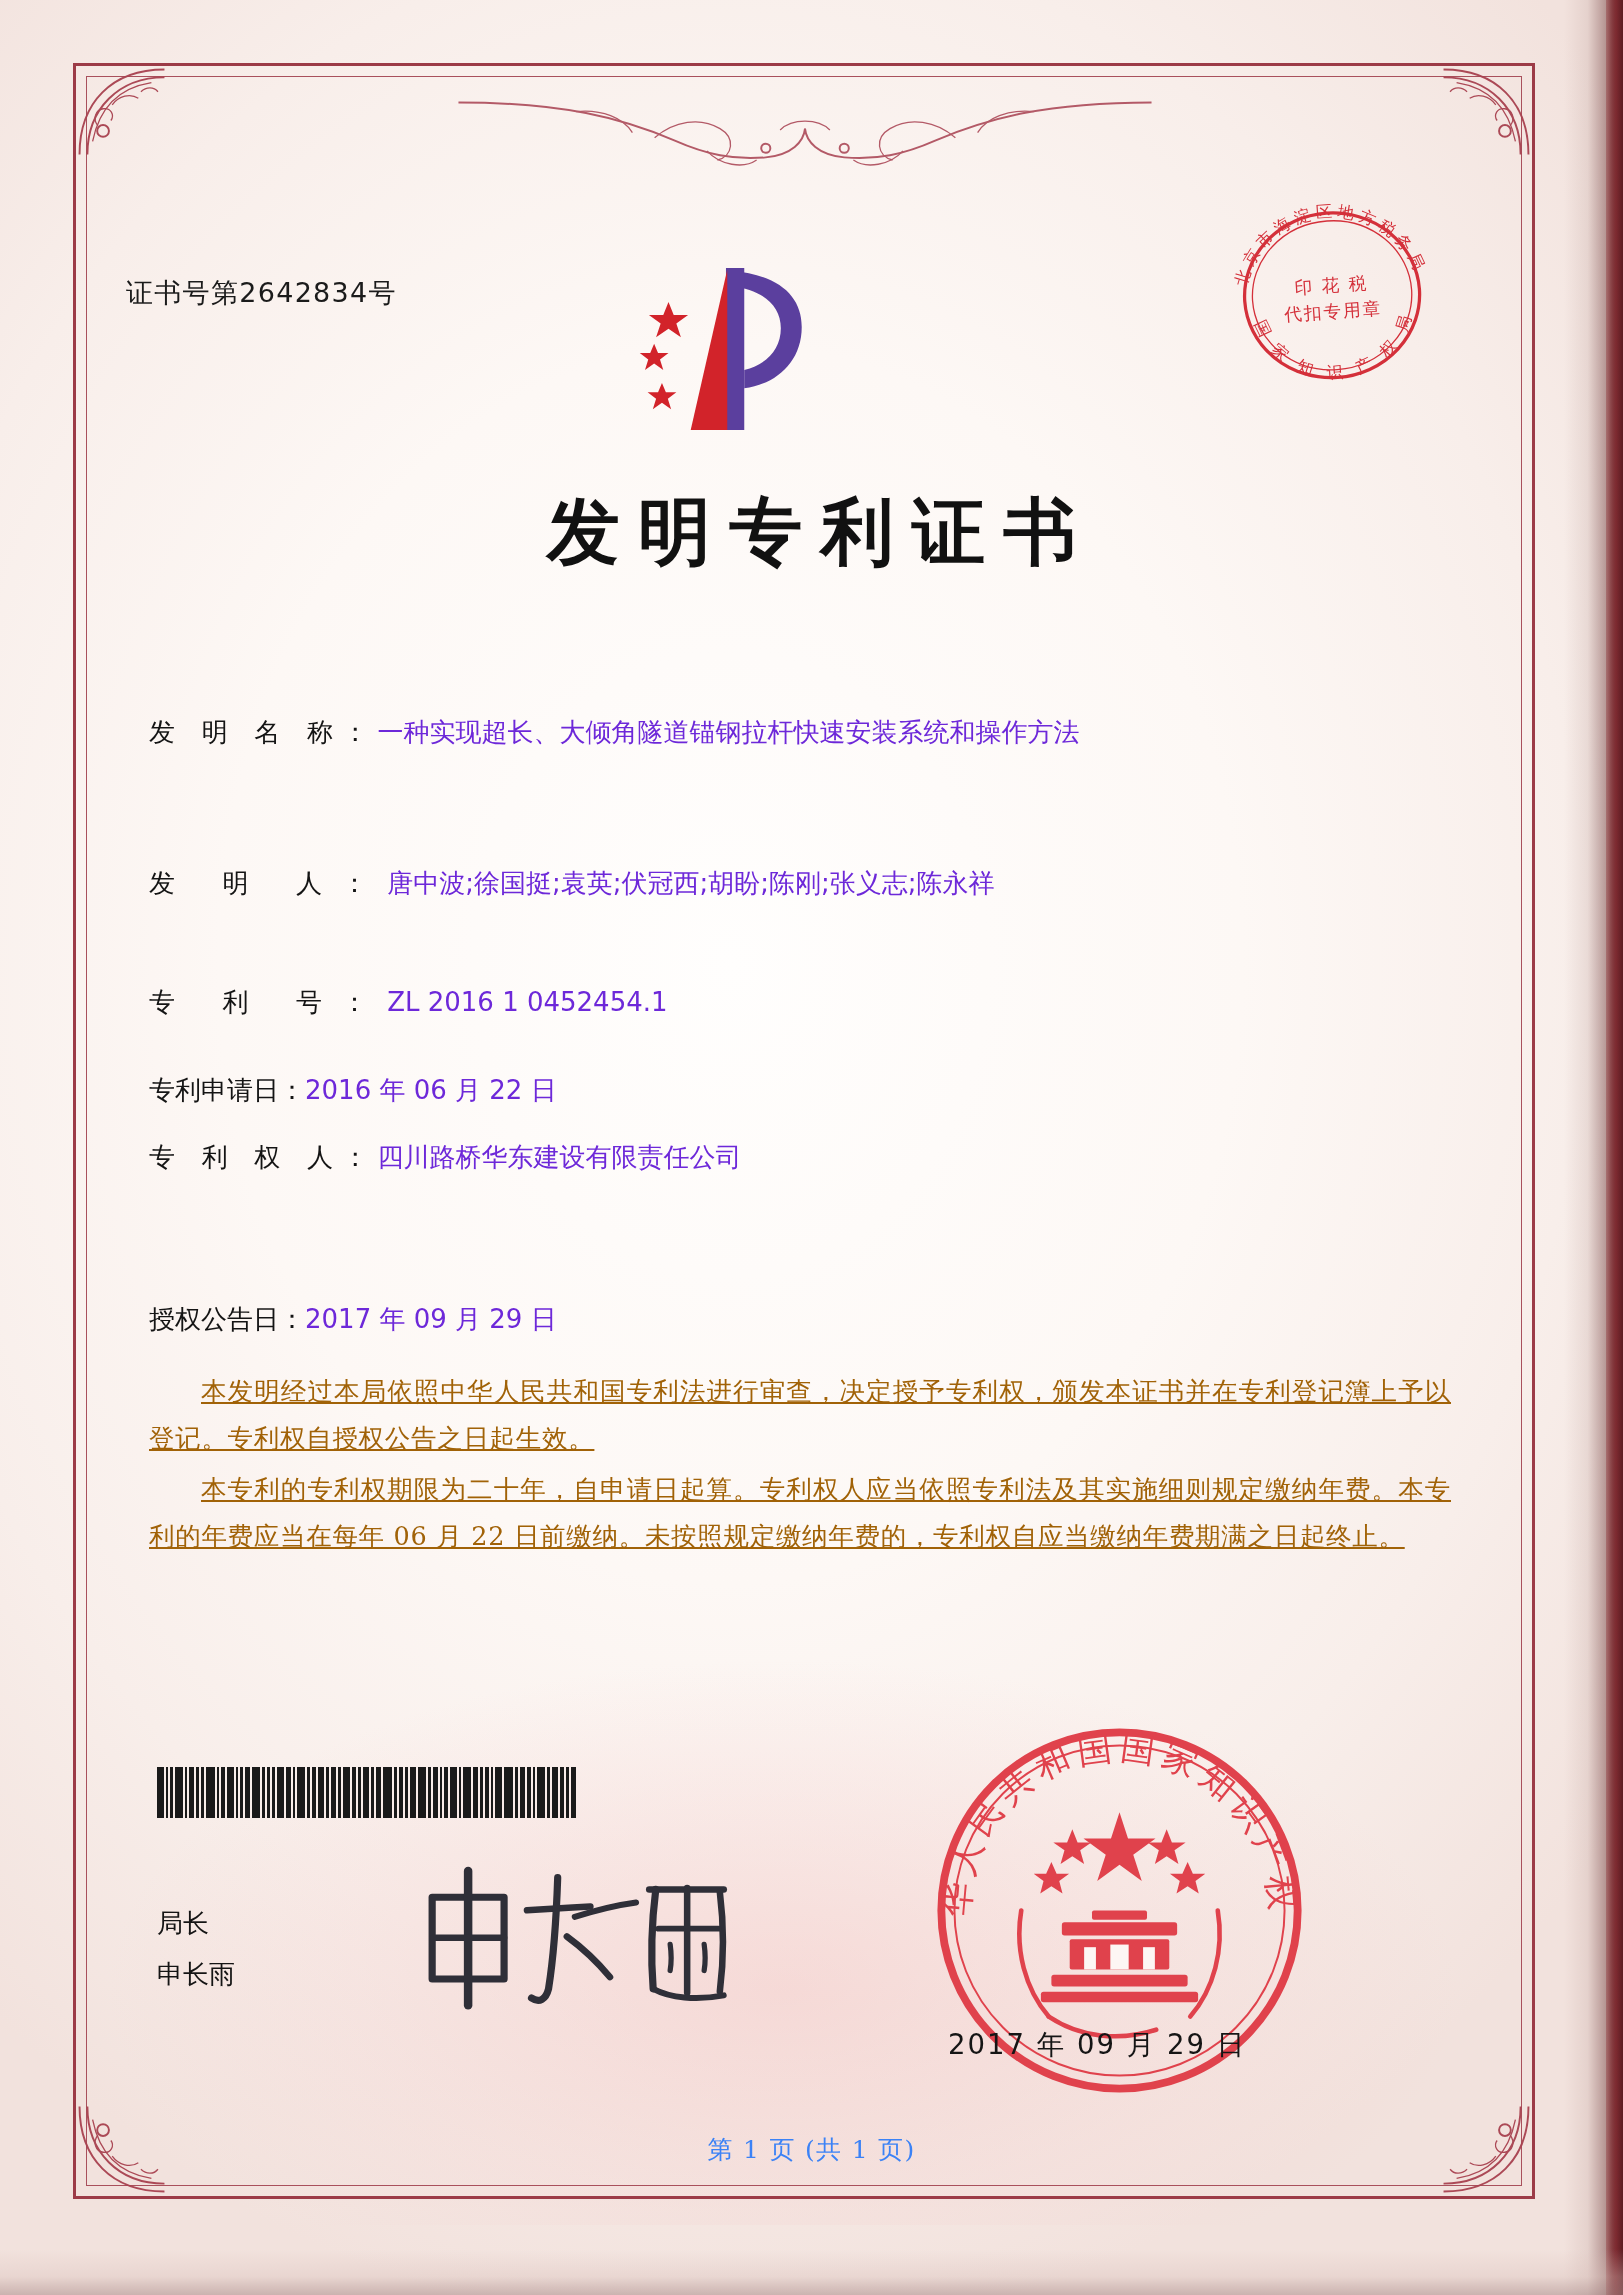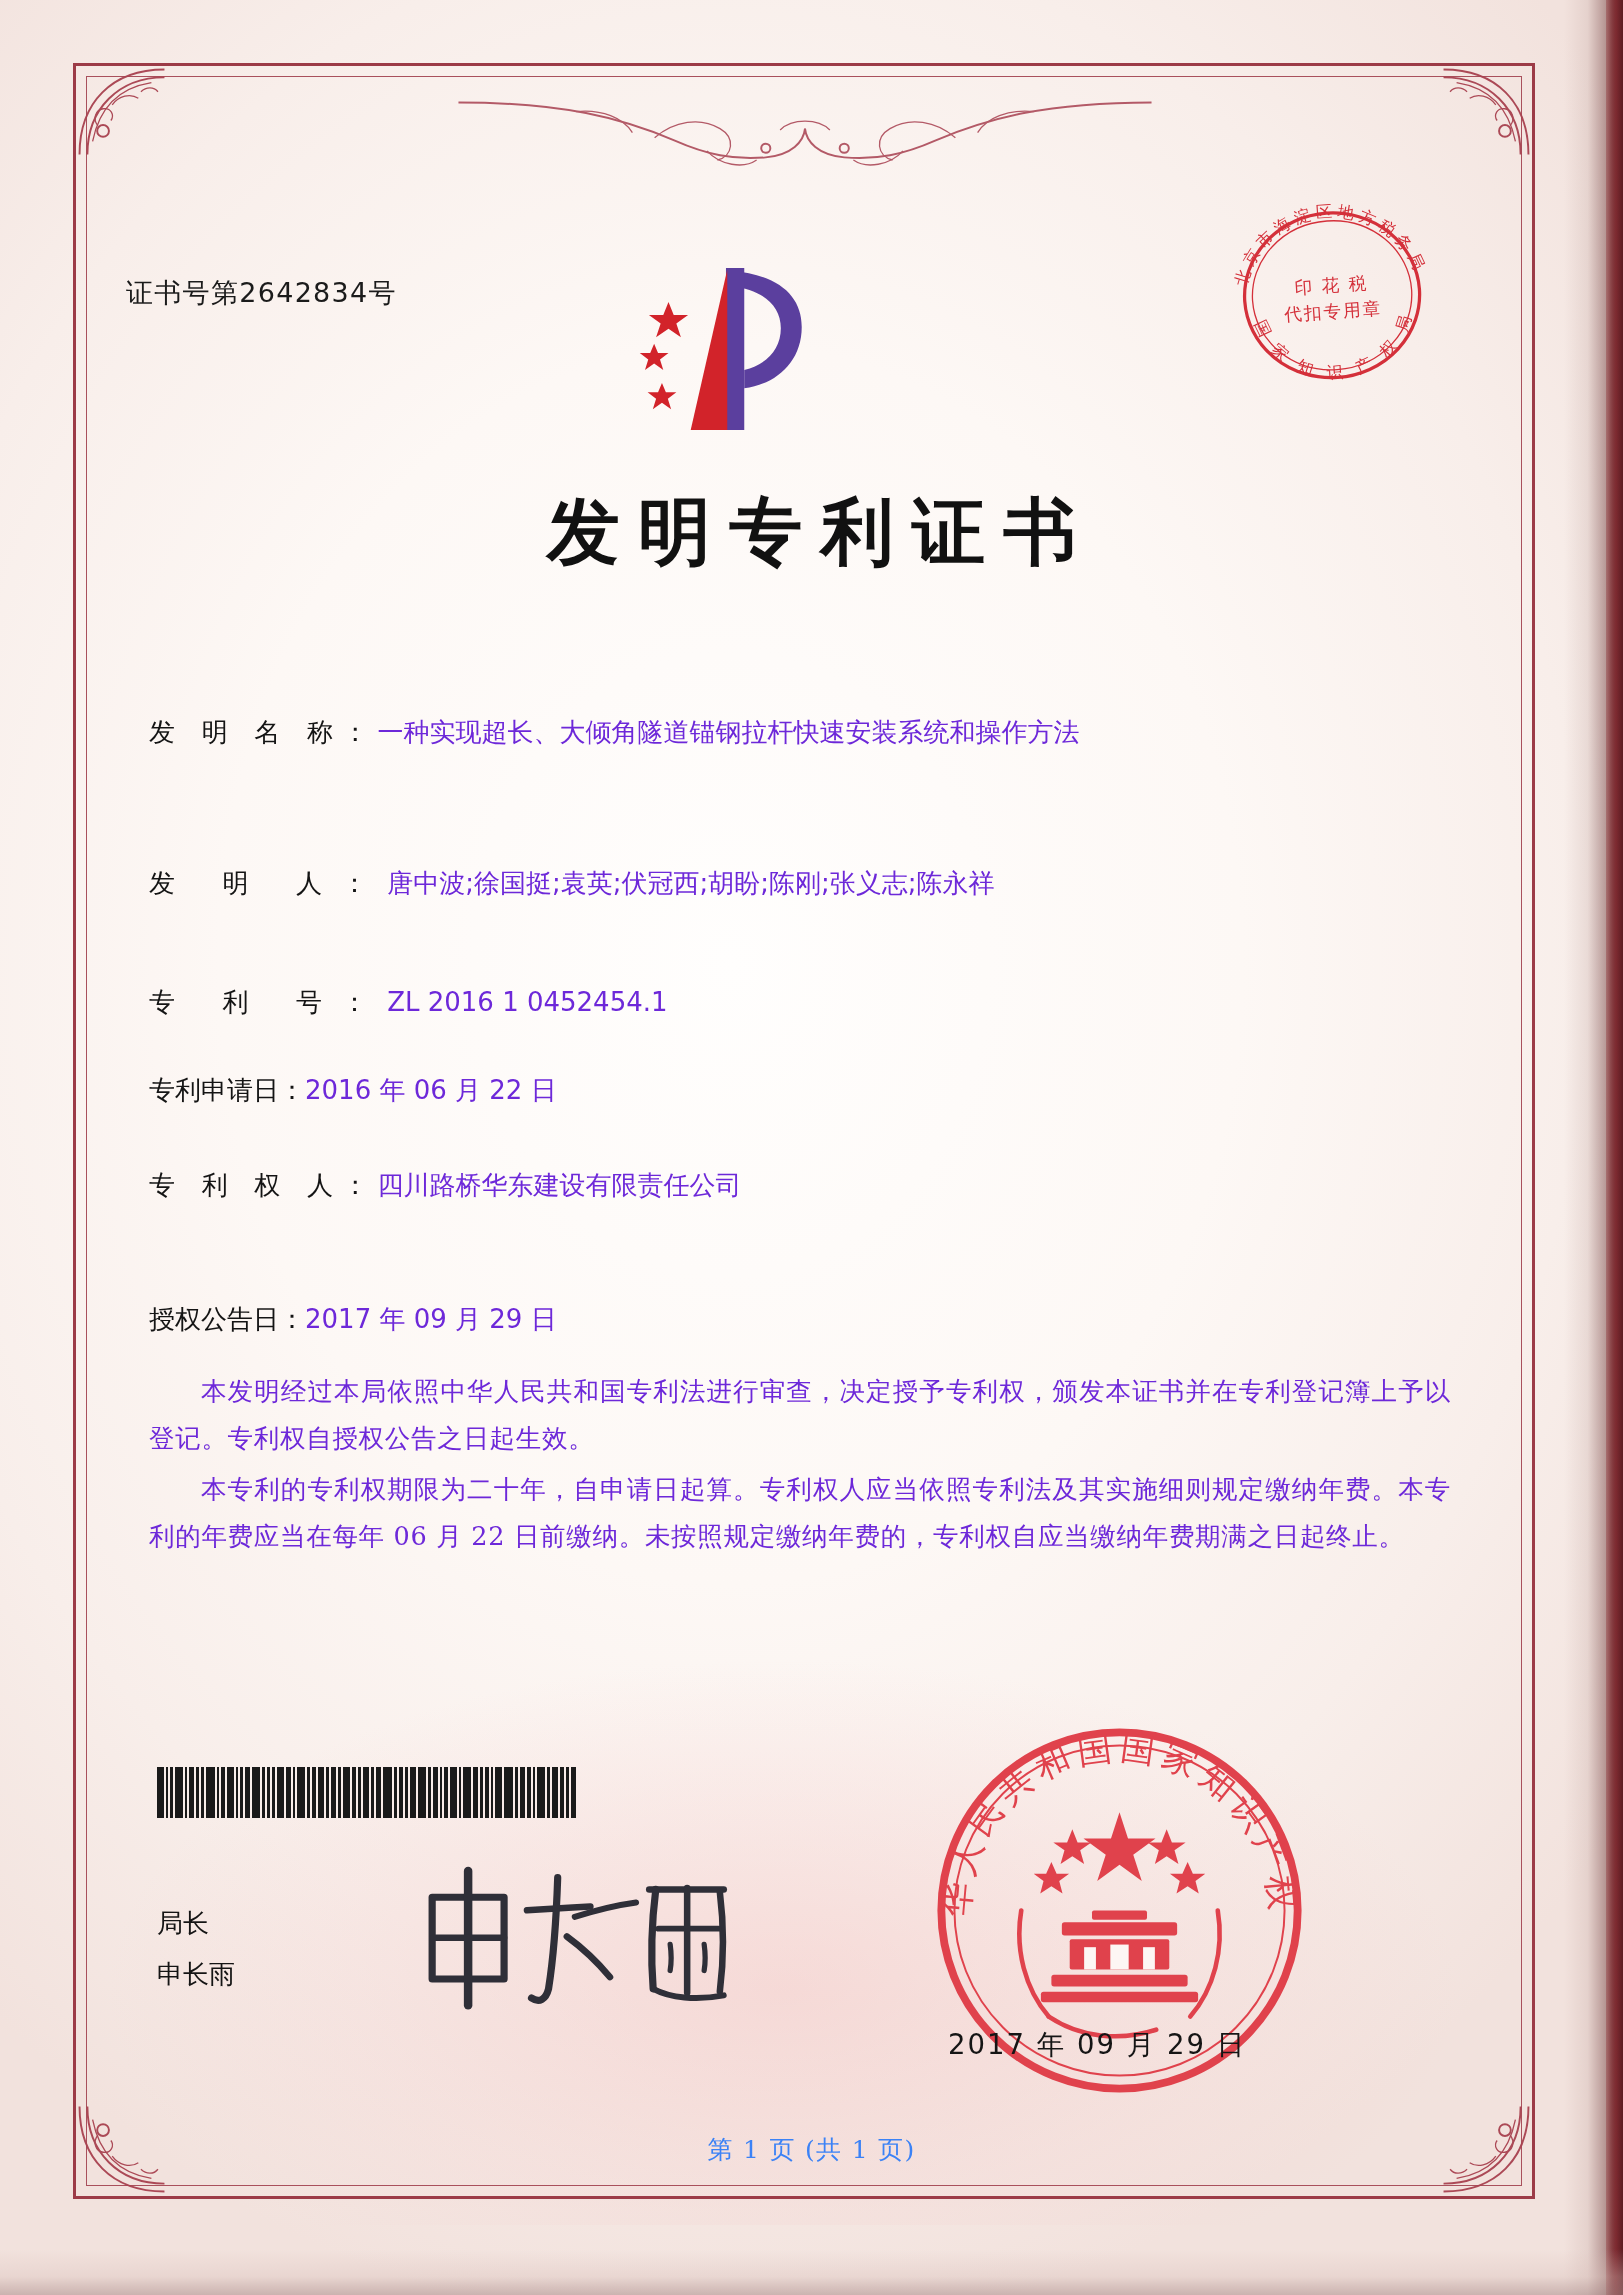--- a/index.html
+++ b/index.html
@@ -135,35 +135,36 @@
     color: #141414;
   }
   .field-value {
     display: inline-block;
     color: #6d28d9;
   }
   #row-invention-name { top: 715px; }
   #row-inventors     { top: 838px; }
   #row-patent-no     { top: 957px; }
   #row-apply-date    { top: 1073px; }
-  #row-holder        { top: 1168px; }
+  #row-holder        { top: 1140px; }
   #row-grant-date    { top: 1302px; }
   .lbl-sp4 { letter-spacing: 19.6px; margin-top: 28px; }
   .lbl-sp3 { letter-spacing: 9.2px; }
 
   
   #paragraphs {
     position: absolute;
     left: 149px; top: 1368px;
     width: 1302px;
     font-size: 25.5px;
     line-height: 47px;
-    color: #6d28d9;
+    color: #a16207;
     font-family: "DejaVu Serif", serif;
     letter-spacing: 0.7px;
+    text-decoration: underline;
   }
   #paragraphs p {
     margin: 0 0 3.9px 0;
     text-indent: 52px;
     text-align: justify;
   }
 
   
   #barcode {
     position: absolute;

